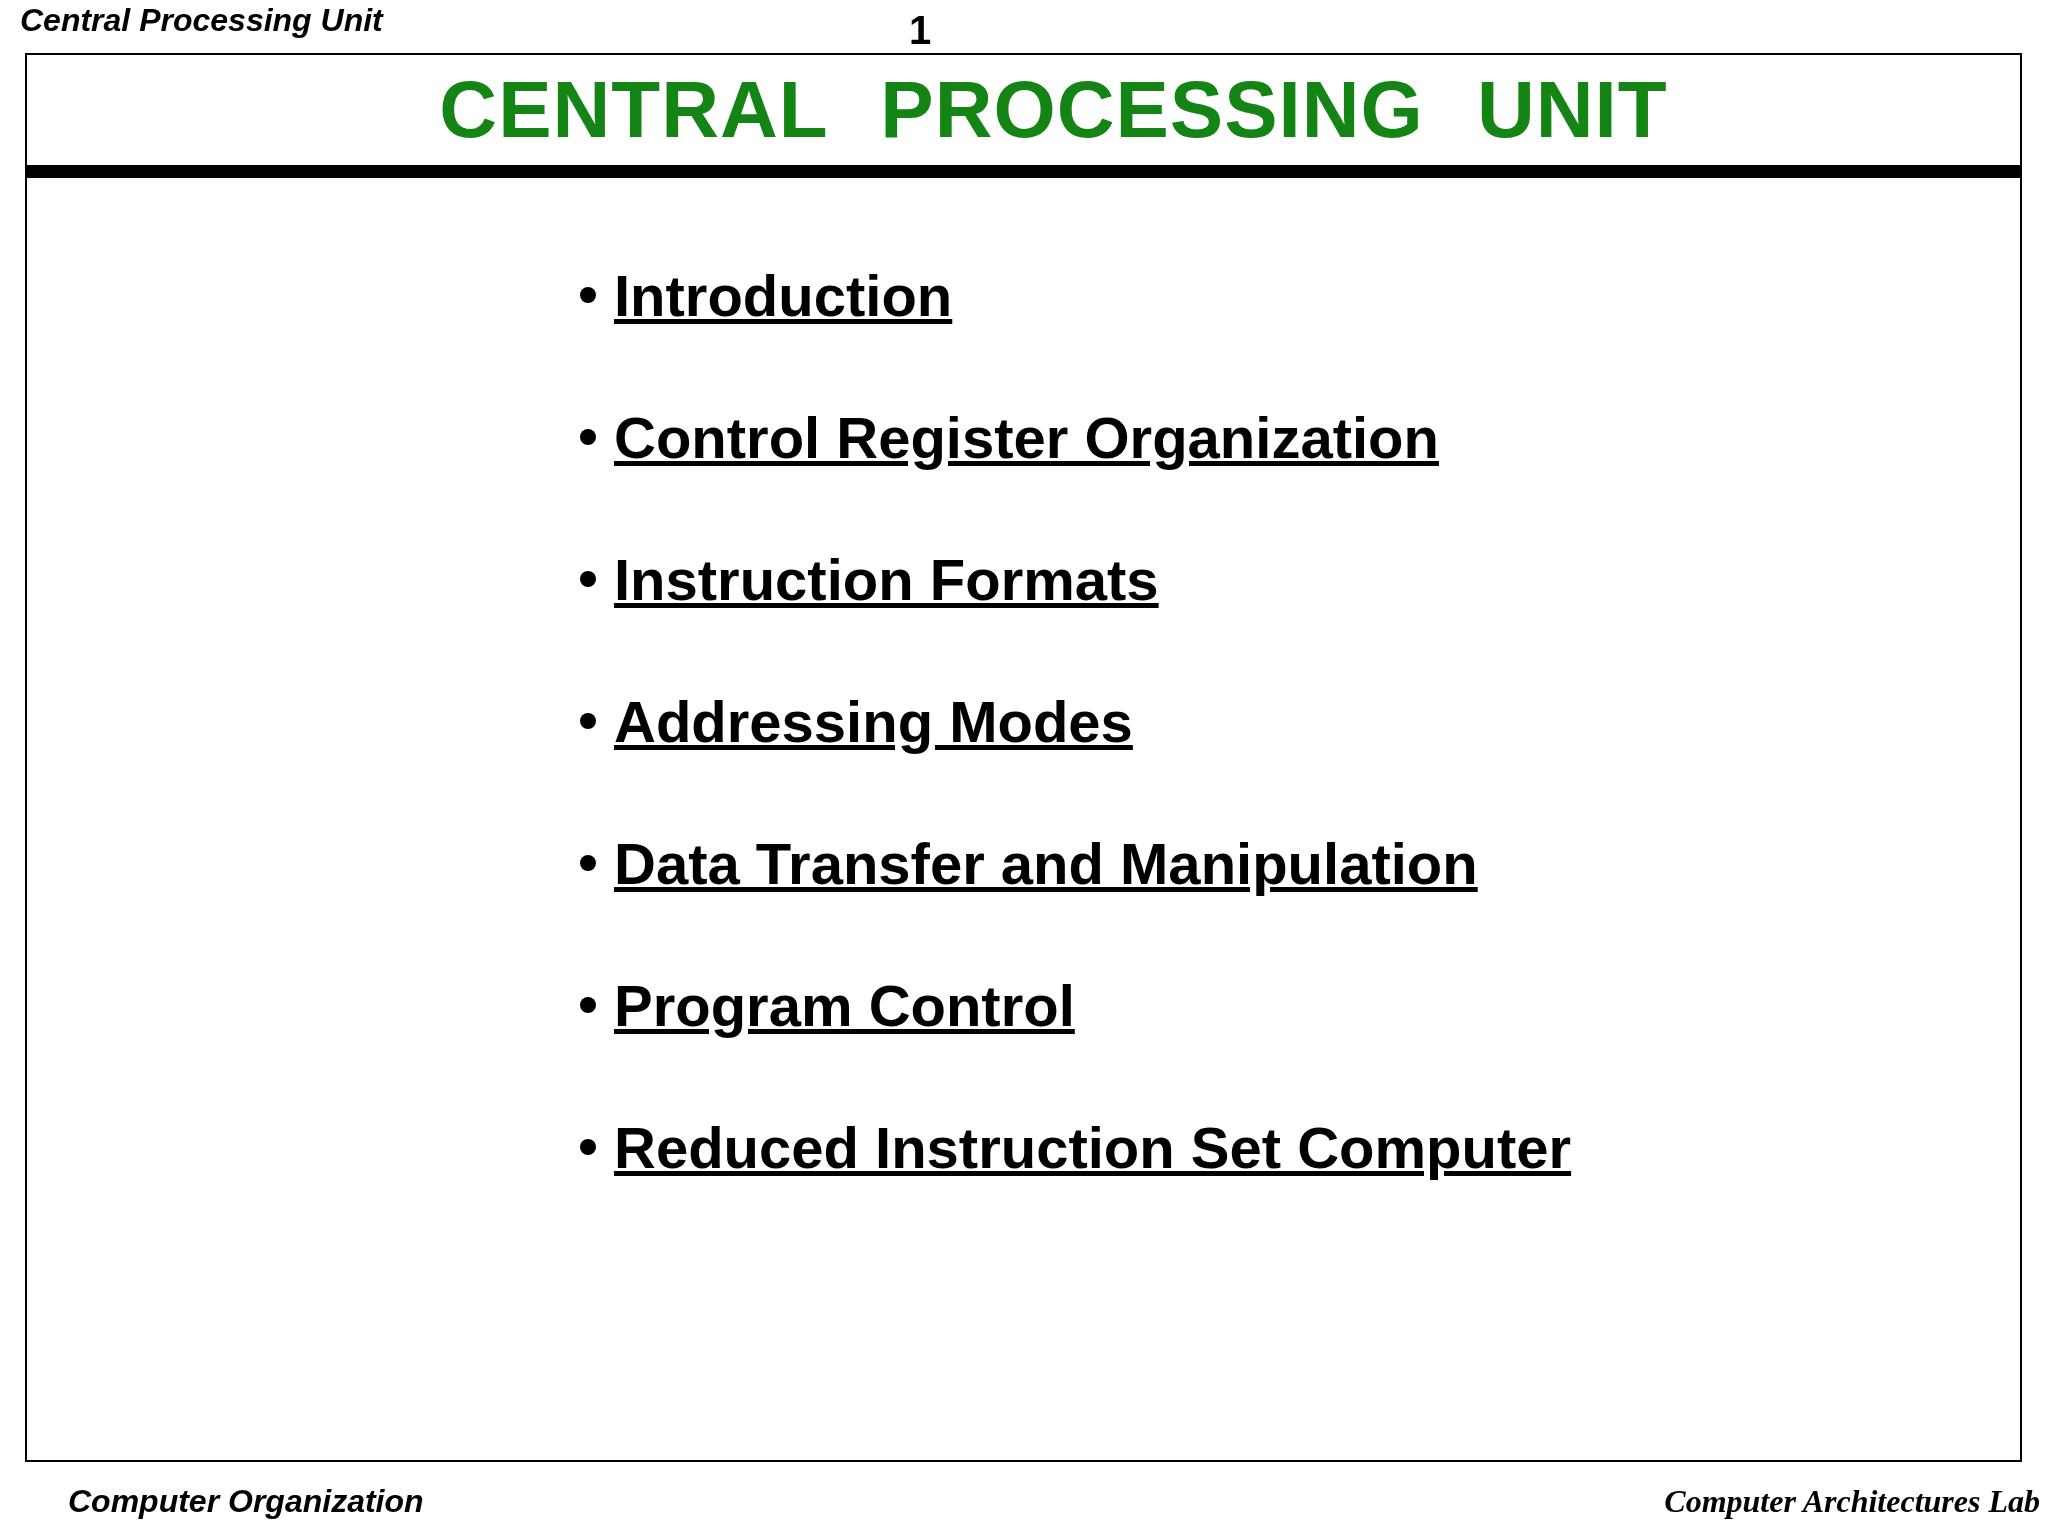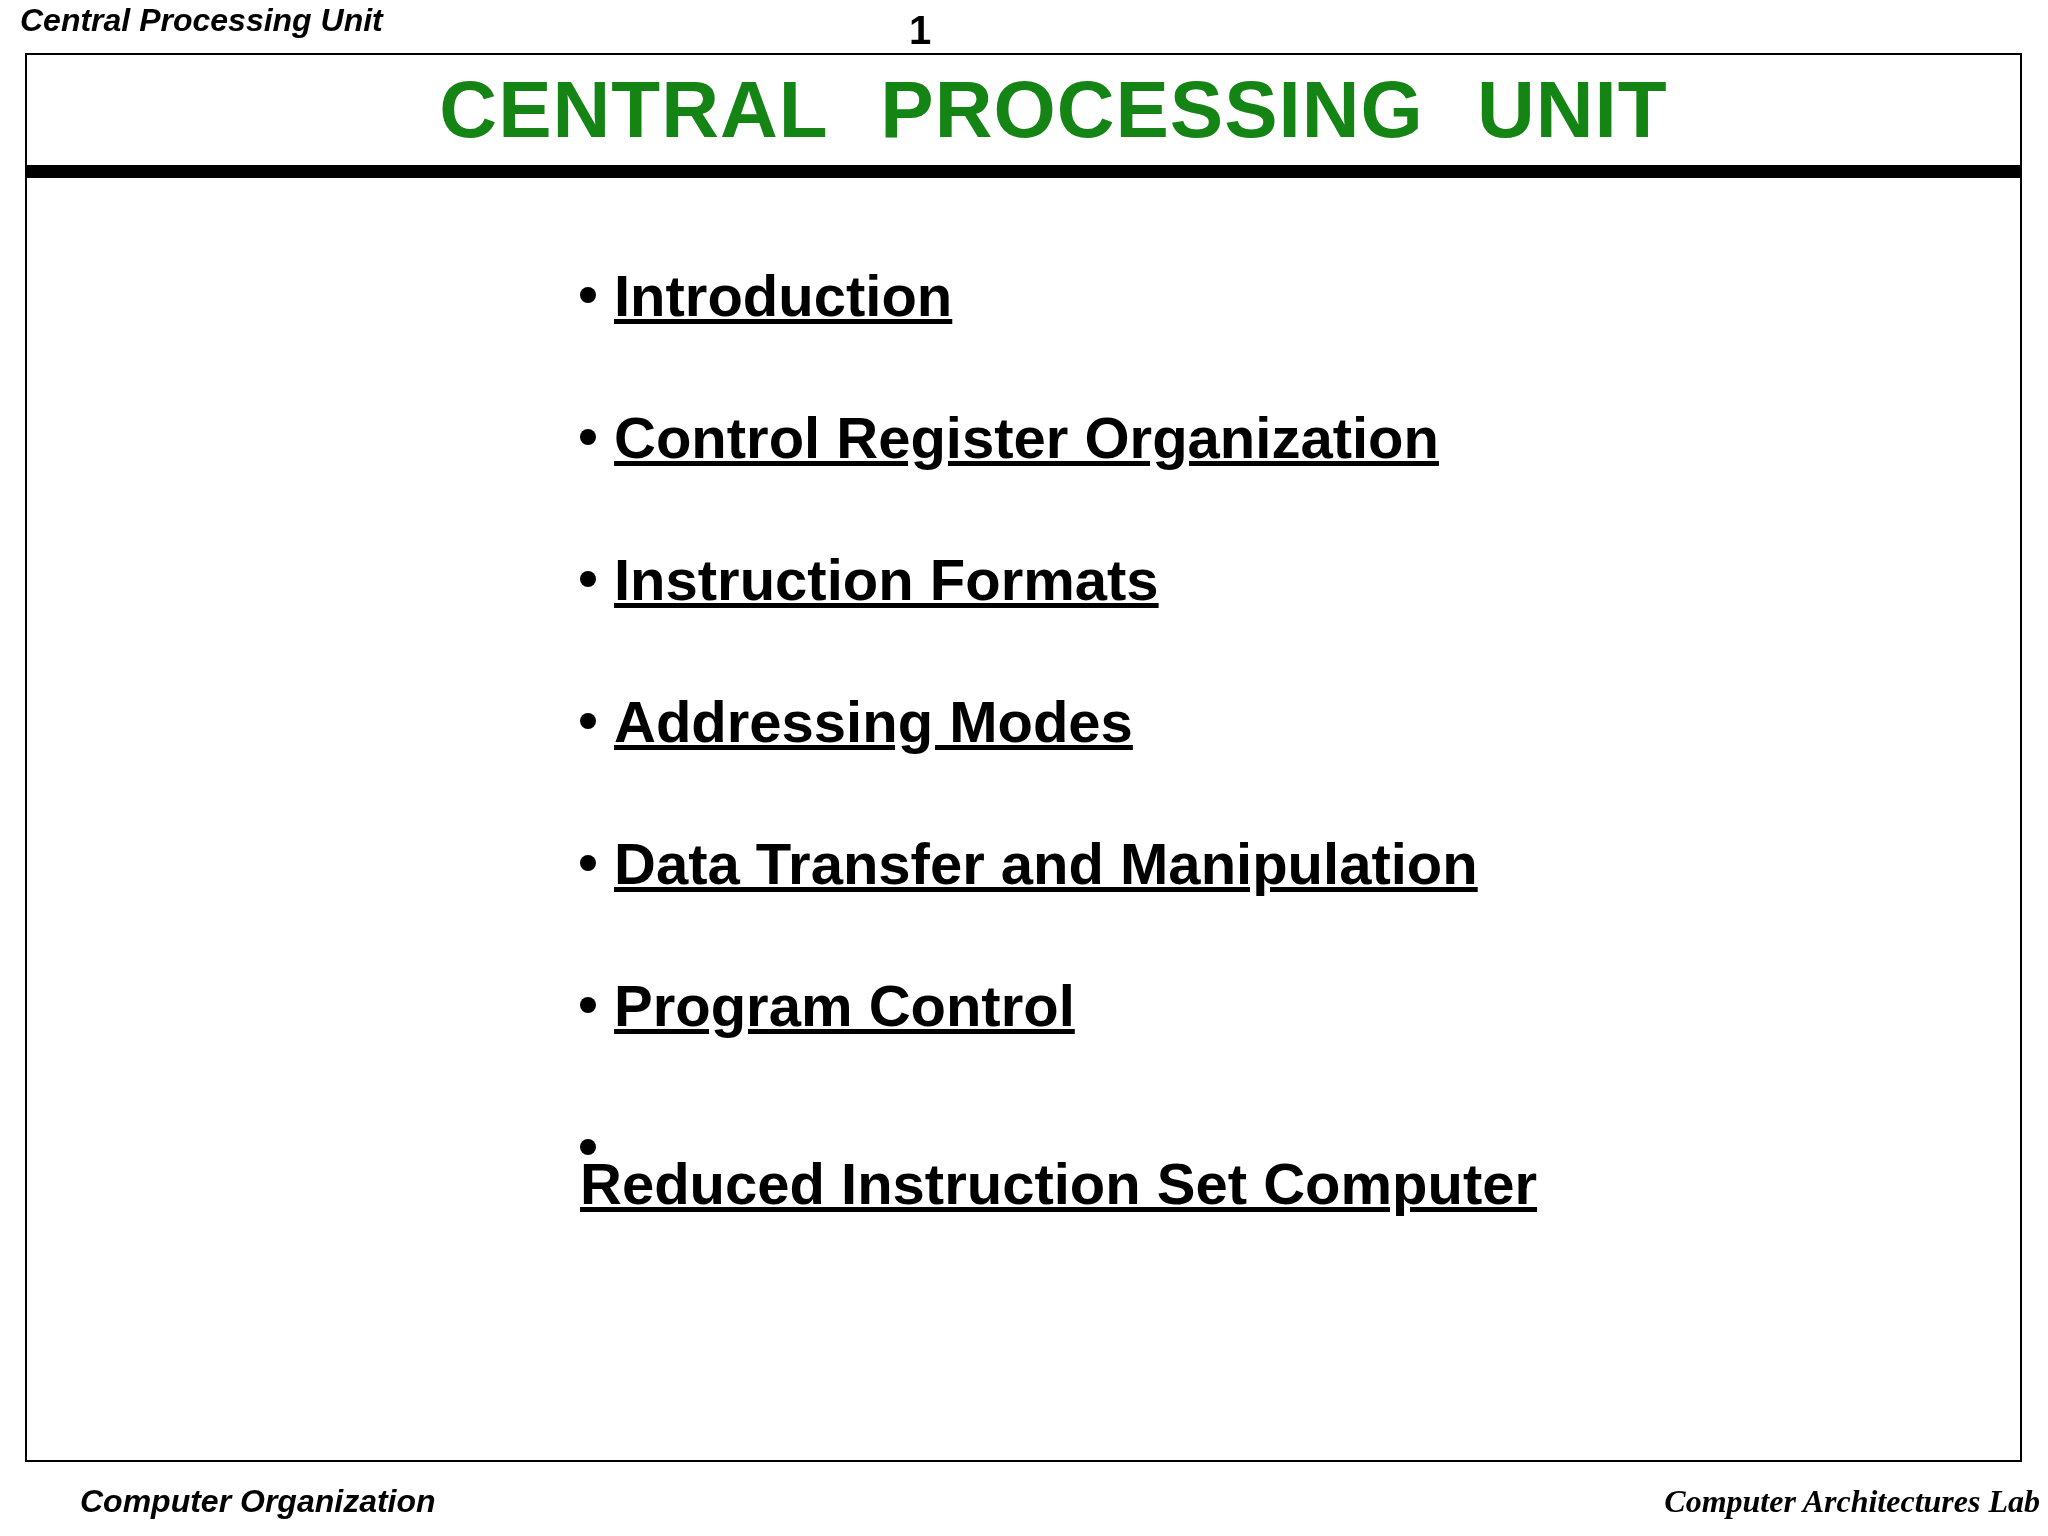--- a/index.html
+++ b/index.html
@@ -36,21 +36,21 @@
     font-weight: bold;
   }
   .ftr {
     position: absolute;
     top: 1483px;
     font-size: 32px;
     font-weight: bold;
     font-style: italic;
     white-space: nowrap;
   }
-  .ftr-left  { left: 80px; }
+  .ftr-left  { left: 68px; }
   .ftr-right { right: 8px; font-family: Liberation Serif, serif; }
 
   
   .slide-box {
     position: absolute;
     left: 25px;
     top: 53px;
     width: 1997px;
     height: 1409px;
     border: 2px solid #000000;
@@ -89,21 +89,21 @@
   .bullets li {
     display: flex;
     align-items: flex-start;
     margin: 0 0 84px 0;
     font-size: 58px;
     line-height: 58px;
     font-weight: bold;
     white-space: nowrap;
     text-decoration: underline;
   }
-  .bullets li:last-child { margin-bottom: 0; flex-direction: column; }
+  .bullets li:last-child { margin-bottom: 0; }
   .dot {
     flex: 0 0 auto;
     width: 16px;
     height: 16px;
     margin-top: 20px;
     margin-right: 18px;
     border-radius: 50%;
     background: #000000;
   }
 </style>

